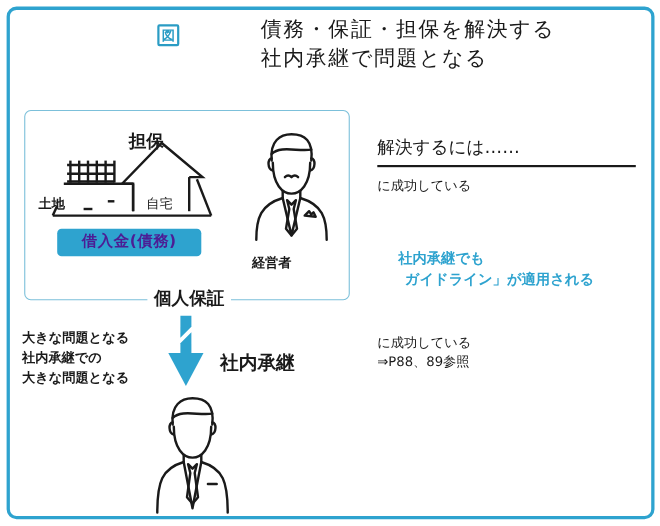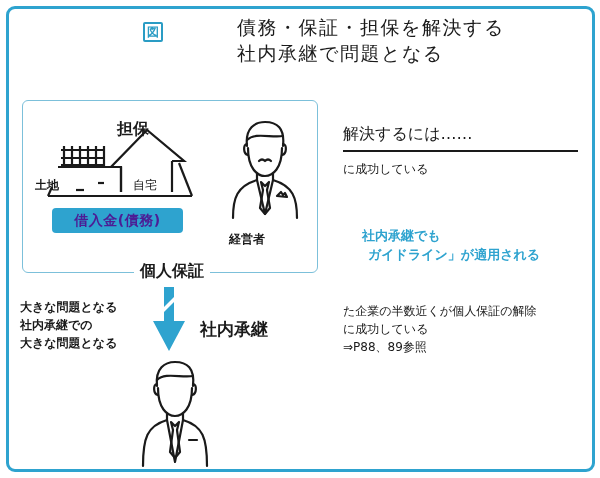--- a/index.html
+++ b/index.html
@@ -134,16 +134,15 @@
 <div class="sol-heading">解決するには……</div>
 <div class="sol-rule"></div>
 <div class="sol-text">
   <div>に成功している</div>
 </div>
 <div class="sol-blue">
   <div>社内承継でも</div>
   <div class="indent">ガイドライン」が適用される</div>
 </div>
 <div class="sol-result">
-  <div>た企業の半数近くが個人保証の解除</div>
   <div>に成功している</div>
   <div>⇒P88、89参照</div>
 </div>
 
 </body></html>

